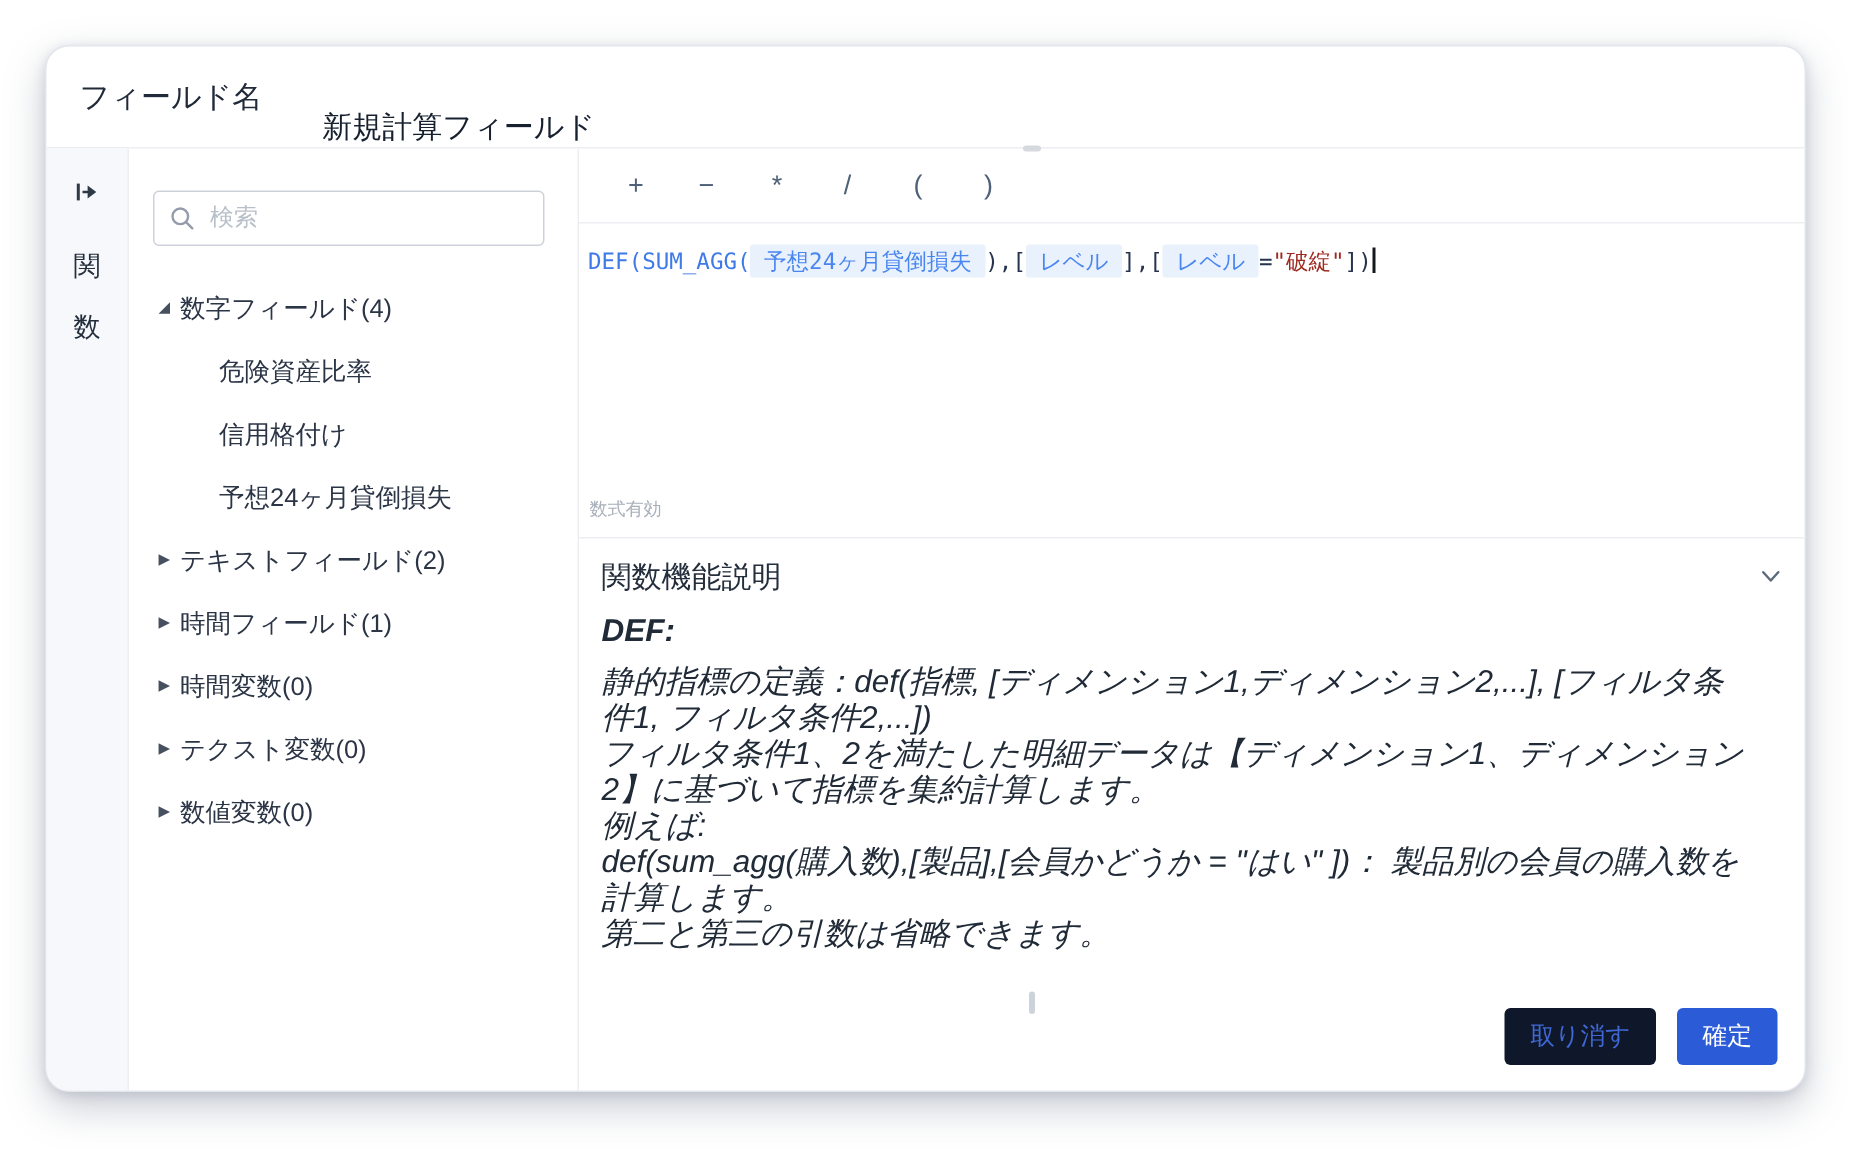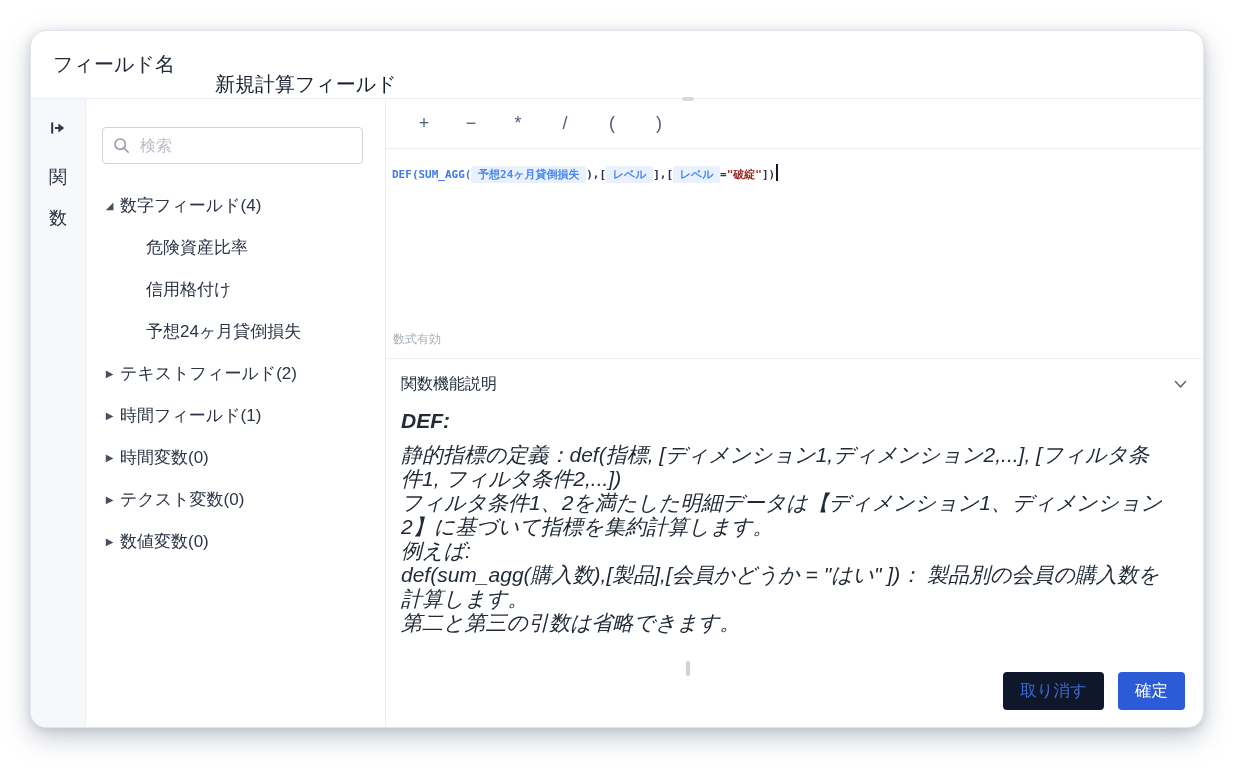--- a/index.html
+++ b/index.html
@@ -42,35 +42,35 @@
   .tri.open { font-size:10px; }
   .tri.closed { font-size:10px; }
   .tree-row.item { padding-left:60px; }
   
   .main { flex:1; display:flex; flex-direction:column; position:relative; min-width:0; }
   .toolbar { flex:0 0 50px; display:flex; align-items:center; padding-left:30px;
     gap:31px; border-bottom:1px solid #eceef2; }
   .op { background:none; border:none; padding:0; width:16px; text-align:center;
     font-size:18px; color:#4f6079; cursor:pointer; font-family:inherit; }
   .code-area { flex:0 0 172px; padding:13px 12px 0 6px; cursor:text;
-    font-family:"DejaVu Sans Mono","Liberation Mono",monospace; font-size:11px;font-weight:bold; }
+    font-family:"DejaVu Sans Mono","Liberation Mono",monospace; font-size:15px; }
   .formula-line { white-space:pre-wrap; line-height:25px; }
   .tok-fn { color:var(--token-blue,#3f7ae9); }
   .tok-plain { color:#273450; }
   .tok-field { color:#4a86f0; background:var(--token-field-bg,#e9f1fc); border-radius:2px; padding:2px 0; }
   .tok-string { color:var(--string-red,#9e2b22); }
   .caret { display:inline-block; width:1.6px; height:17px; background:#15181d;
     vertical-align:-3px; margin-left:1px; }
   .status-bar { flex:0 0 38px; display:flex; align-items:center; padding-left:7px;
     font-size:12px; color:#a8afba; border-bottom:1px solid #eceef2; }
   
   .doc { flex:1; min-height:0; overflow:hidden; }
   .doc-header { height:50px; display:flex; align-items:center;
     justify-content:space-between; padding:0 14px 0 15px; }
-  .doc-title { font-size:16px; color:#242e3c; }
+  .doc-title { font-size:20px; color:#242e3c; }
   .chevron { cursor:pointer; line-height:0; }
   .doc-body { padding:0 36px 0 15px; font-size:21px; line-height:24px; color:#212b38;font-style:italic; }
   .func-label { font-weight:bold; margin-bottom:10px; }
   .doc-line { }
   
   .h-handle { position:absolute; top:-2px; left:296px; width:12px; height:4px;
     background:#d6dade; border-radius:2px; cursor:col-resize; }
   .v-handle { position:absolute; top:562px; left:300px; width:4px; height:15px;
     background:#ccd3db; border-radius:2px; cursor:row-resize; }
   

